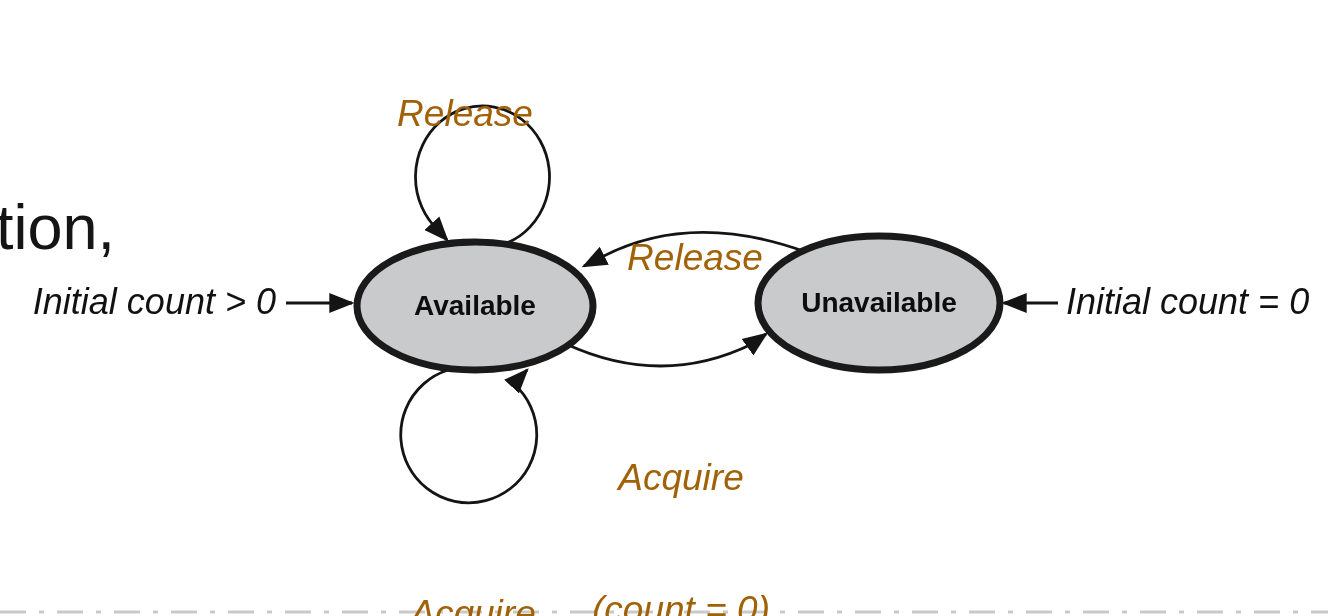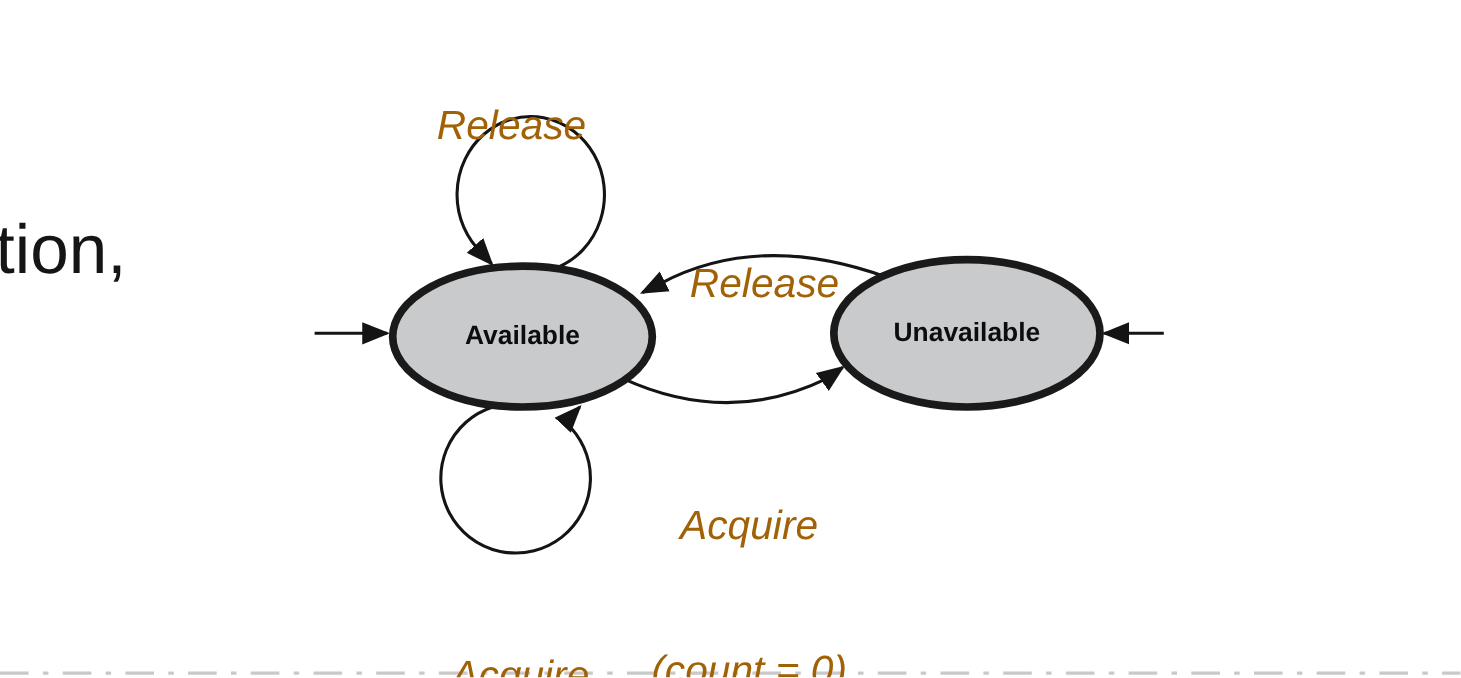--- a/index.html
+++ b/index.html
@@ -35,21 +35,21 @@
     line-height: 40px;
     white-space: pre;
     color: #111111;
   }
   .state-label {
     position: absolute;
     display: flex;
     align-items: center;
     justify-content: center;
     font-weight: bold;
-    font-size: 24px;
+    font-size: 28px;
     color: #0d0d0d;
   }
   .clipped-fragment {
     position: absolute;
     left: -4px;
     top: 192px;
     font-size: 63px;
     line-height: 70px;
     color: #151515;
   }
@@ -113,15 +113,17 @@
   <div id="lbl-acquire-mid" class="t-label">
     <span>Acquire</span>
     <span>(count = 0)</span>
   </div>
 
   <div id="lbl-acquire-bottom" class="t-label">
     <span>Acquire</span>
     
   </div>
 
+  <div id="lbl-initial-left" class="init-label">Initial count &gt; 0</div>
 
+  <div id="lbl-initial-right" class="init-label">Initial count = 0</div>
 
 </div>
 
 </body></html>

